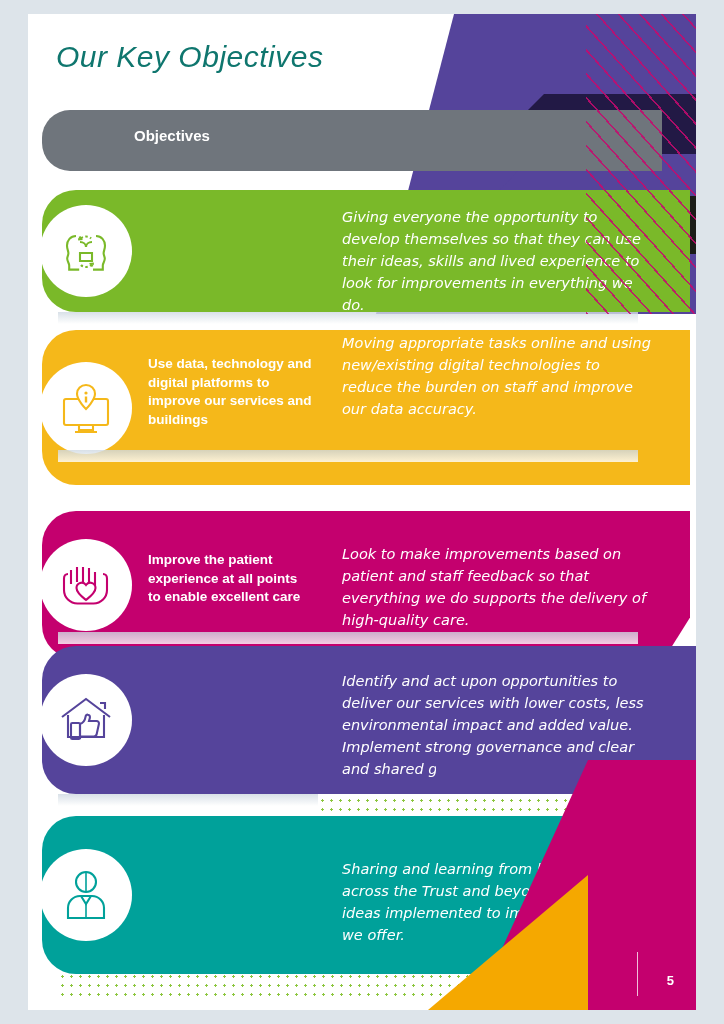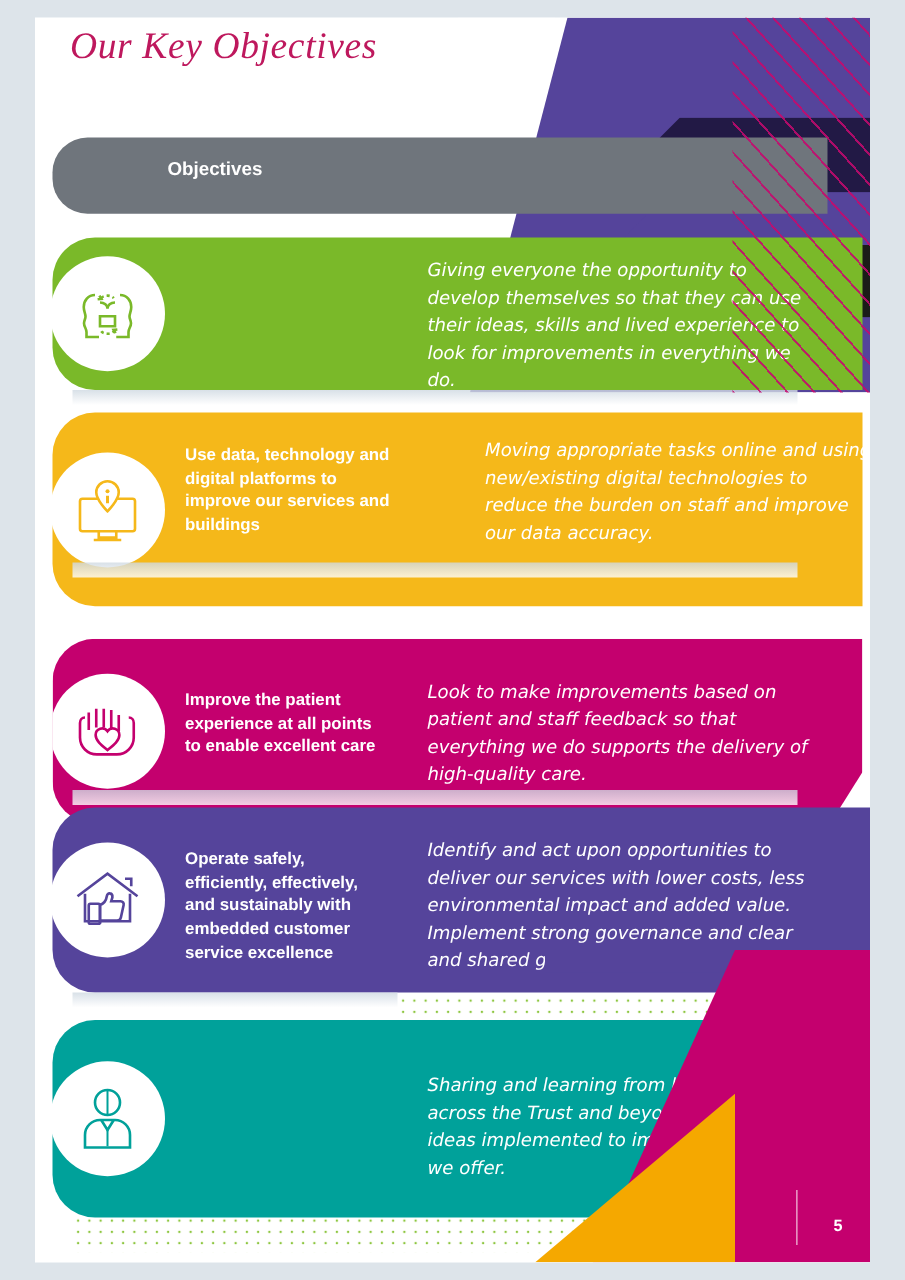--- a/index.html
+++ b/index.html
@@ -47,24 +47,24 @@
 
   .hatch{
     position:absolute;right:0;top:0;width:110px;height:300px;
     background-image:repeating-linear-gradient(48deg,
         rgba(196,10,110,0.85) 0px, rgba(196,10,110,0.85) 1.6px,
         transparent 1.6px, transparent 16px);
   }
 
   
   .title{
-    position:absolute;left:28px;top:6px;
-    font-family:Liberation Serif, serif;
+    position:absolute;left:28px;top:26px;
+    font-family:Liberation Sans, sans-serif;
     font-size:30px;font-style:italic;font-weight:400;
-    color:#be185d;letter-spacing:.5px;
+    color:#0f766e;letter-spacing:.5px;
   }
 
   
   .hdr{
     position:absolute;left:14px;top:96px;
     width:620px;height:61px;
     background:#6f757c;
     border-radius:28px 0 0 28px;
   }
   .hdr-obj{
@@ -184,21 +184,21 @@
     <div class="badge">
       <svg width="58" height="58" viewBox="0 0 58 58" fill="none" stroke="#f5b81a" stroke-width="2.1">
         <rect x="7" y="20" width="44" height="26" rx="2"></rect>
         <path d="M22 46v5h14v-5M18 53h22"></path>
         <path d="M29 6c-5 0-9 3.9-9 8.8 0 6.4 9 15.2 9 15.2s9-8.8 9-15.2C38 9.9 34 6 29 6z" fill="#ffffff"></path>
         <circle cx="29" cy="14" r="1.6" fill="#f5b81a" stroke="none"></circle>
         <path d="M29 17.5v6" stroke-width="2.4"></path>
       </svg>
     </div>
     <div class="obj-text" style="top:25px;">Use data, technology and digital platforms to improve our services and buildings</div>
-    <div class="desc-text" style="top:20px;margin-left:46px;">Moving appropriate tasks online and using new/existing digital technologies to reduce the burden on staff and improve our data accuracy.</div>
+    <div class="desc-text" style="top:2px;">Moving appropriate tasks online and using new/existing digital technologies to reduce the burden on staff and improve our data accuracy.</div>
   </div>
   <div class="row-shadow" style="top:436px;"></div>
 
   <div class="row clip-angle" id="row2" style="top:497px;height:148px;width:648px;">
     <div class="row-bg" style="background:#c4006e;"></div>
     <div class="badge">
       <svg width="62" height="58" viewBox="0 0 62 58" fill="none" stroke="#c4006e" stroke-width="2.1">
         <path d="M16 14v14M22 11v15M28 11v15M34 12v15M40 16v13"></path>
         <path d="M13 18c-2.5 0-4 2-4 4.4V34c0 7.5 6 13.5 13.5 13.5h16C46 47.5 52 41.5 52 34V22.4c0-2.4-1.5-4.4-4-4.4"></path>
         <path d="M31 44c-4.5-3.6-9.5-7.3-9.5-12a5.2 5.2 0 019.5-3 5.2 5.2 0 019.5 3c0 4.7-5 8.4-9.5 12z"></path>
@@ -213,21 +213,20 @@
     <div class="row-bg" style="background:#55449b;"></div>
     <div class="badge">
       <svg width="60" height="58" viewBox="0 0 60 58" fill="none" stroke="#55449b" stroke-width="2.1">
         <path d="M6 26L30 8l24 18"></path>
         <path d="M12 24v22h36V24"></path>
         <path d="M44 12h5v6"></path>
         <path d="M24 48V33c2.8-1 5-3.8 5.5-7.2.2-1.4 1.2-2.3 2.4-2.1 1.4.2 2.2 1.6 2 3.2L33 30h7.5c1.6 0 2.8 1.4 2.4 3l-2.2 10c-.3 1.5-1.6 2.5-3 2.5H24z"></path>
         <rect x="15" y="32" width="9" height="16" rx="1.3"></rect>
       </svg>
     </div>
-    <div class="obj-text" style="top:32px;">Operate safely, efficiently, effectively, and sustainably with embedded customer service excellence</div>
     <div class="desc-text" style="top:24px;">Identify and act upon opportunities to deliver our services with lower costs, less environmental impact and added value. Implement strong governance and clear and shared goals.</div>
   </div>
 
   <div class="dots" style="left:290px;top:782px;width:330px;height:22px;"></div>
   <div class="row-shadow" style="top:780px;width:260px;left:30px;"></div>
 
   <div class="row" id="row4" style="top:802px;height:158px;width:668px;left:14px;">
     <div class="row-bg" style="background:#00a19a;"></div>
     <div class="badge">
       <svg width="54" height="58" viewBox="0 0 54 58" fill="none" stroke="#00a19a" stroke-width="2.1">

